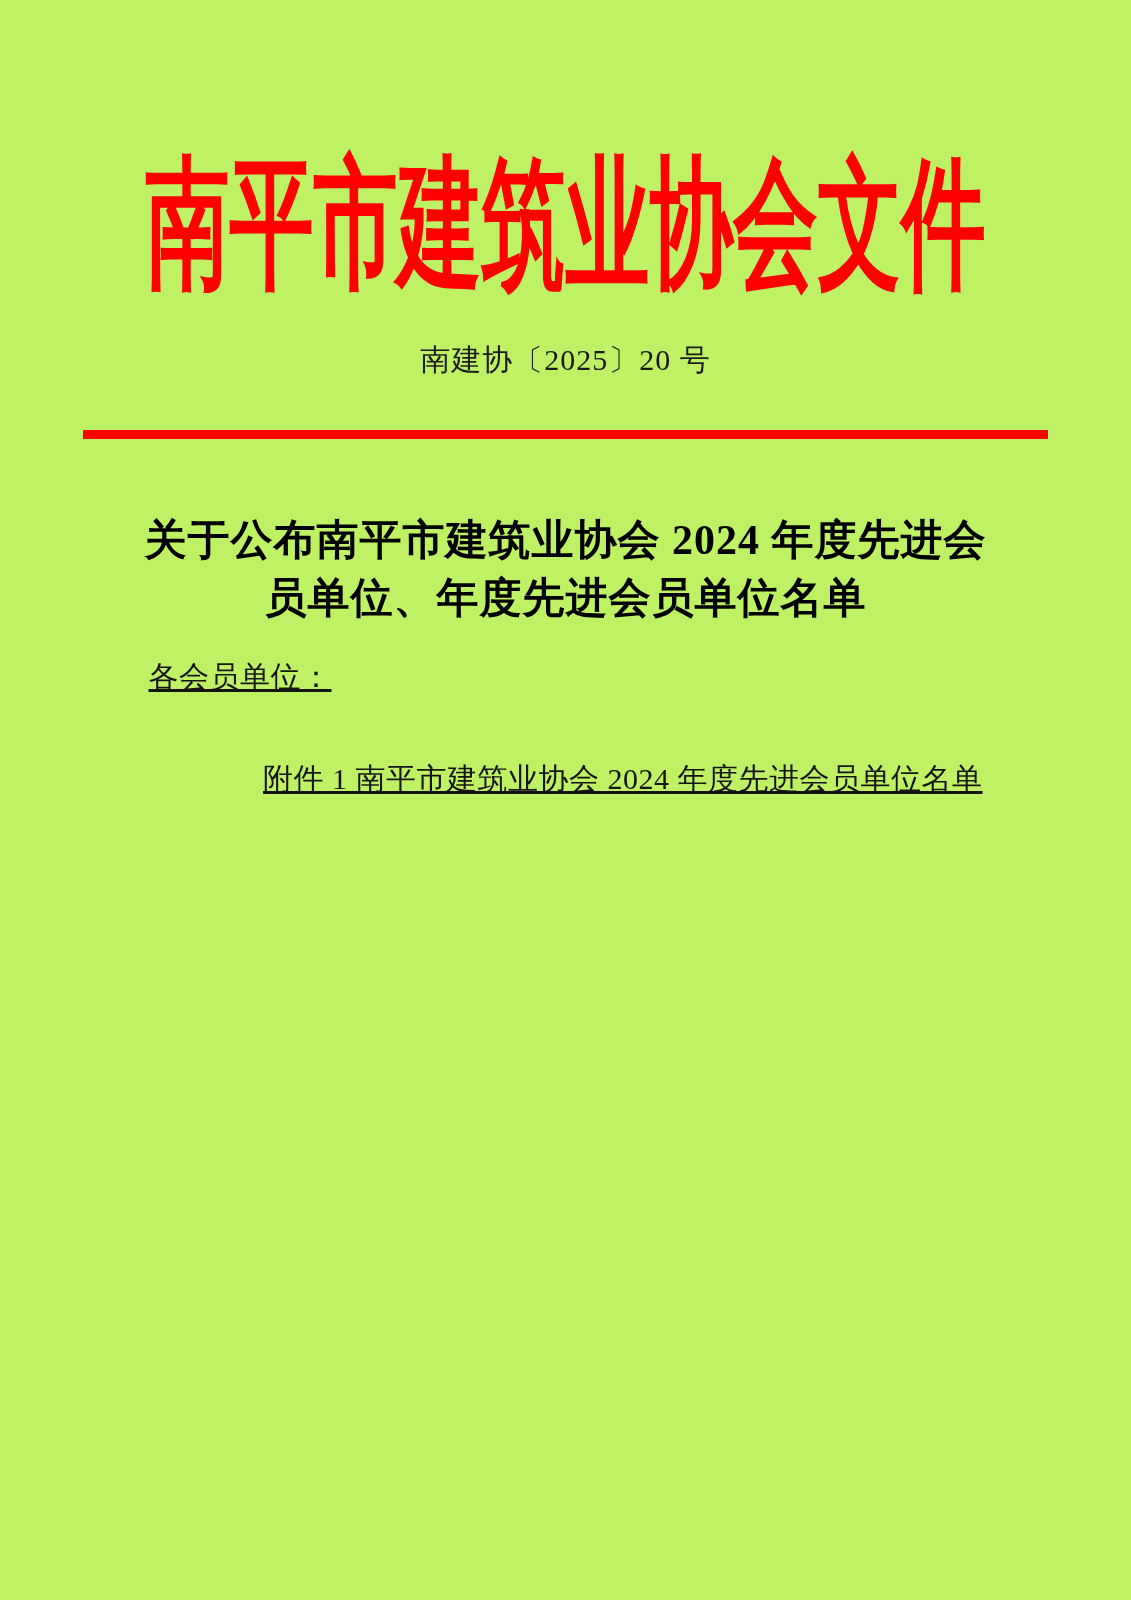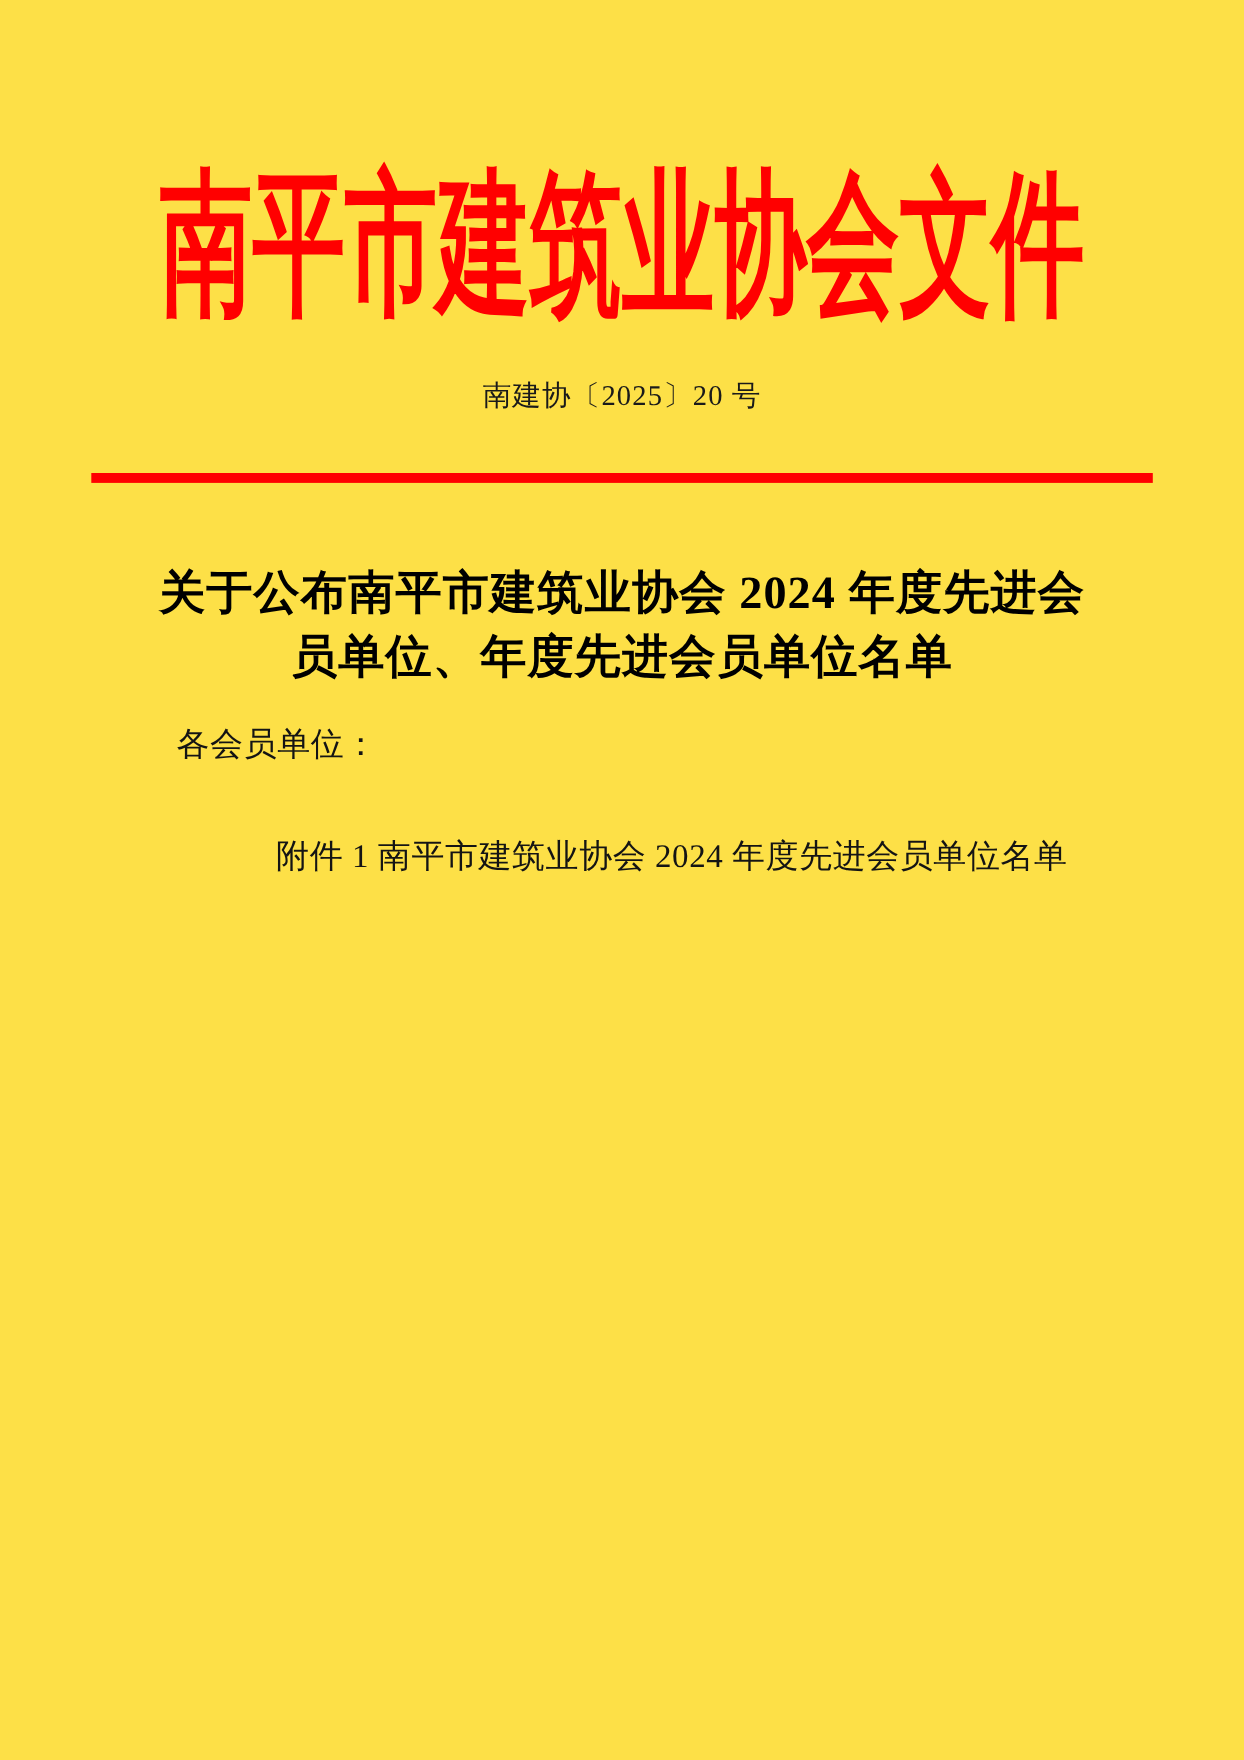--- a/index.html
+++ b/index.html
@@ -5,21 +5,21 @@
   html, body {
     margin: 0;
     padding: 0;
     background: #ffffff;
   }
   .page {
     position: relative;
     width: 1131px;
     height: 1600px;
     margin: 0 auto;
-    background: #fde047;
+    background: #bef264;
     color: #121212;
     font-family: "Liberation Serif", serif;
     overflow: hidden;
   }
   
   .org-header {
     margin-top: 150px;
     height: 150px;
     display: flex;
     align-items: center;
@@ -33,21 +33,21 @@
     color: #ff0000;
     white-space: nowrap;
     transform: scaleY(1.7);
     transform-origin: center;
     letter-spacing: 0px;
   }
   
   .doc-number {
     margin-top: 39px;
     line-height: 42px;
-    font-size: 26px;
+    font-size: 30px;
     text-align: center;
     letter-spacing: 1px;
     color: #1a1a1a;
   }
   
   .red-line {
     width: 965px;
     height: 9px;
     margin: 49px auto 0 auto;
     background: #ff0000;
@@ -71,21 +71,22 @@
     width: 842px;
     margin: 20px auto 0 auto;
     font-size: 30px;
     line-height: 60px;
     letter-spacing: 0.5px;
     text-align: justify;
     text-justify: inter-ideograph;
     color: #141414;
   }
   .doc-body p {
-    margin: 16px;
+    margin: 4px;
+    text-decoration: underline;
   }
   .doc-body p.indent {
     text-indent: 2em;
   }
   .doc-body p.attachment {
     margin-top: 42px;
     text-indent: 2em;
     text-align: right;
   }
 </style>

